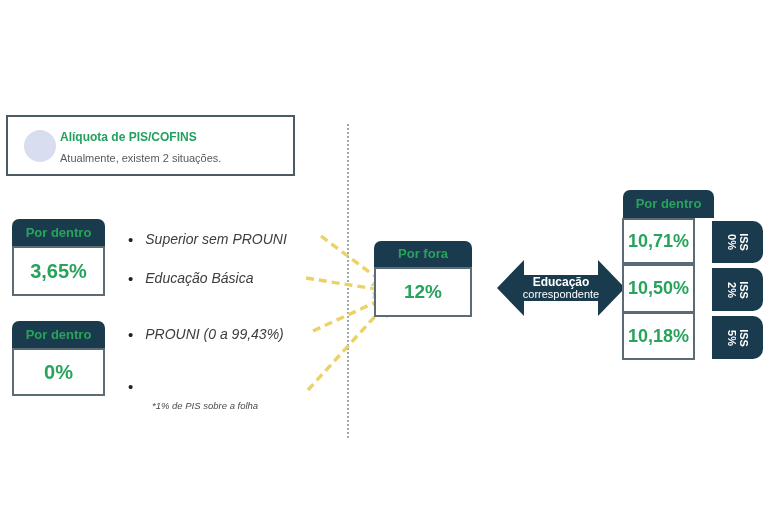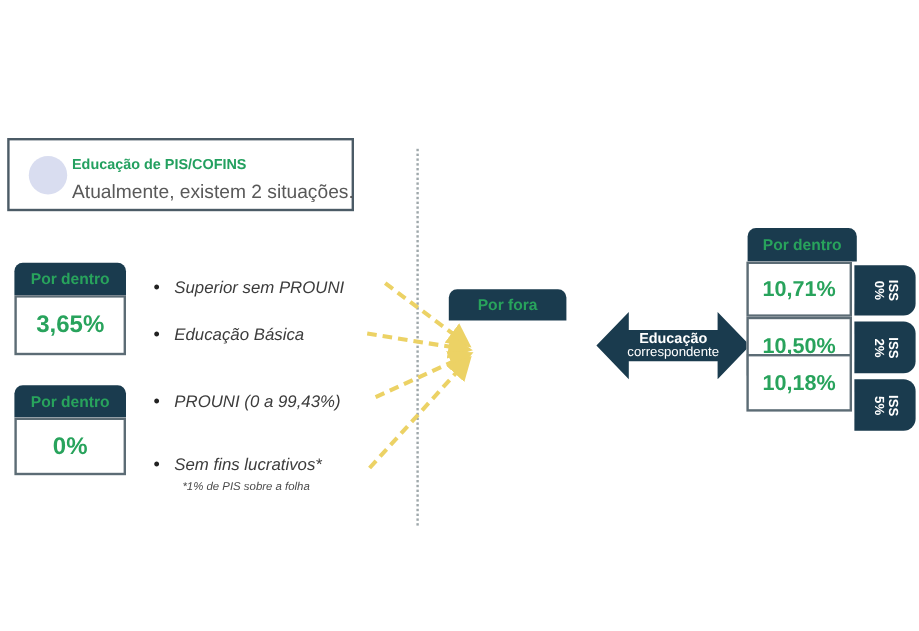--- a/index.html
+++ b/index.html
@@ -14,21 +14,21 @@
   }
   .legend .dot{
     position:absolute; width:32px; height:32px; border-radius:50%;
     background:#d9ddf0;
   }
   .legend .title{
     position:absolute; font-size:12px; font-weight:bold; color:#23a05f;
     white-space:nowrap;
   }
   .legend .subtitle{
-    position:absolute; font-size:16px; color:#595959; white-space:nowrap;
+    position:absolute; font-size:11px; color:#595959; white-space:nowrap;
   }
   #legend-left  { left:6px;  top:115px; width:289px; height:61px; }
   #legend-right { left:417px; top:114px; width:303px; height:60px; }
   #legend-left .dot  { left:16px; top:13px; }
   #legend-right .dot { left:16px; top:12px; }
   #legend-left .title  { left:52px; top:13px; }
   #legend-right .title { left:58px; top:12px; }
   #legend-left .subtitle  { left:52px; top:35px; }
   #legend-right .subtitle { left:58px; top:34px; }
 
@@ -90,27 +90,27 @@
   .arrow-label .l1{ font-size:12px; font-weight:bold; line-height:14px; }
   .arrow-label .l2{ font-size:11px; line-height:10px; }
 
   
   #rp-head{
     position:absolute; left:623px; top:190px; width:91px; height:28px;
     background:#1a3b4e; color:#28a35c; font-weight:bold; font-size:13px;
     text-align:center; line-height:28px; border-radius:7px 7px 0 0; z-index:2;
   }
   .rp-box{
-    position:absolute; left:622px; width:88px; background:#fff;
+    position:absolute; left:622px; width:73px; background:#fff;
     border:2px solid #5c6c75; color:#28a35c; font-weight:bold; font-size:18px;
     display:flex; align-items:center; justify-content:center; z-index:2;
   }
   #rp-box-0 { top:218px; height:46px; }
   #rp-box-1 { top:264px; height:49px;text-align:center; }
-  #rp-box-2 { top:295px; height:48px; }
+  #rp-box-2 { top:312px; height:48px; }
   .rp-tab{
     position:absolute; left:712px; width:51px; background:#1a3b4e;
     border-radius:0 10px 10px 0; display:flex; align-items:center;
     justify-content:center; z-index:1;
   }
   #rp-tab-0 { top:221px; height:42px; }
   #rp-tab-1 { top:268px; height:43px; }
   #rp-tab-2 { top:316px; height:43px; }
   .rp-tab .rot{
     transform:rotate(90deg); text-align:center; color:#fff;
@@ -134,21 +134,21 @@
       <line x1="321" y1="236" x2="388" y2="286" marker-end="url(#yhead)"></line>
       <line x1="306" y1="278" x2="388" y2="291" marker-end="url(#yhead)"></line>
       <line x1="313" y1="331" x2="389" y2="296" marker-end="url(#yhead)"></line>
       <line x1="308" y1="390" x2="389" y2="301" marker-end="url(#yhead)"></line>
     </g>
     <polygon points="497,288 524,260 524,275 598,275 598,260 625,288 598,316 598,301 524,301 524,316" fill="#1a3b4e"></polygon>
   </svg>
 
   <div class="legend" id="legend-left">
     <div class="dot"></div>
-    <div class="title">Educação de PIS/COFINS</div>
+    <div class="title">Alíquota de PIS/COFINS</div>
     <div class="subtitle">Atualmente, existem 2 situações.</div>
   </div>
 
 
   <div class="vbox" id="scen1">
     <div class="vhead">Por dentro</div>
     <div class="vbody">3,65%</div>
   </div>
   <div class="vbox" id="scen2">
     <div class="vhead">Por dentro</div>
@@ -162,26 +162,26 @@
   <div class="bullet-row" id="bullet-1">
     <span class="b">•</span>
     <span>Educação Básica</span>
   </div>
   <div class="bullet-row" id="bullet-2">
     <span class="b">•</span>
     <span>PROUNI (0 a 99,43%)</span>
   </div>
   <div class="bullet-row" id="bullet-3">
     <span class="b">•</span>
-    <span>Sem fins lucrativos*</span>
   </div>
   <div class="footnote">*1% de PIS sobre a folha</div>
 
   <div class="vbox" id="porfora">
     <div class="vhead">Por fora</div>
+    <div class="vbody">12%</div>
   </div>
 
   <div class="arrow-label">
     <div class="l1">Educação</div>
     <div class="l2">correspondente</div>
   </div>
 
   <div id="rp-head">Por dentro</div>
 
   <div class="rp-tab" id="rp-tab-0">

